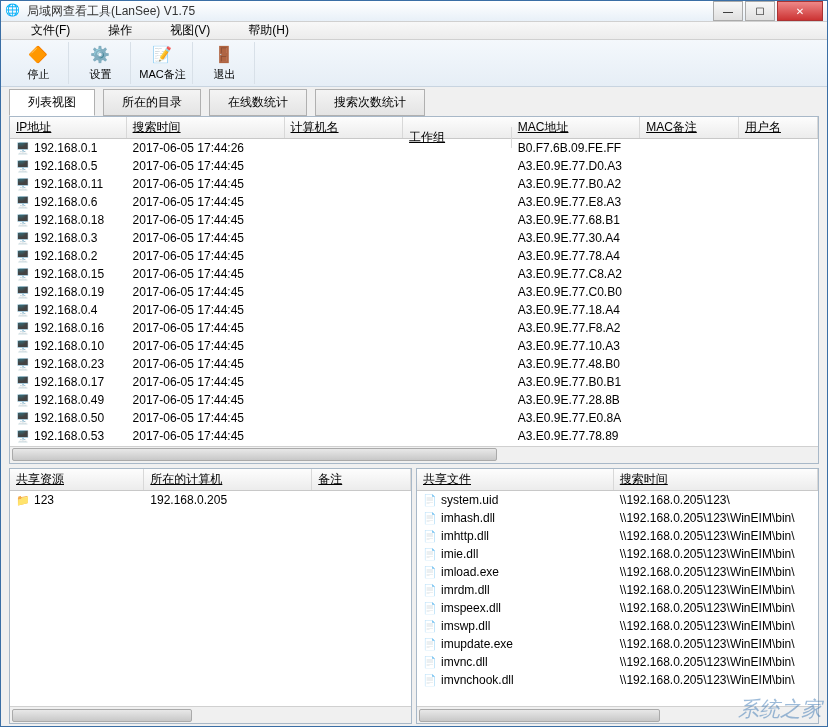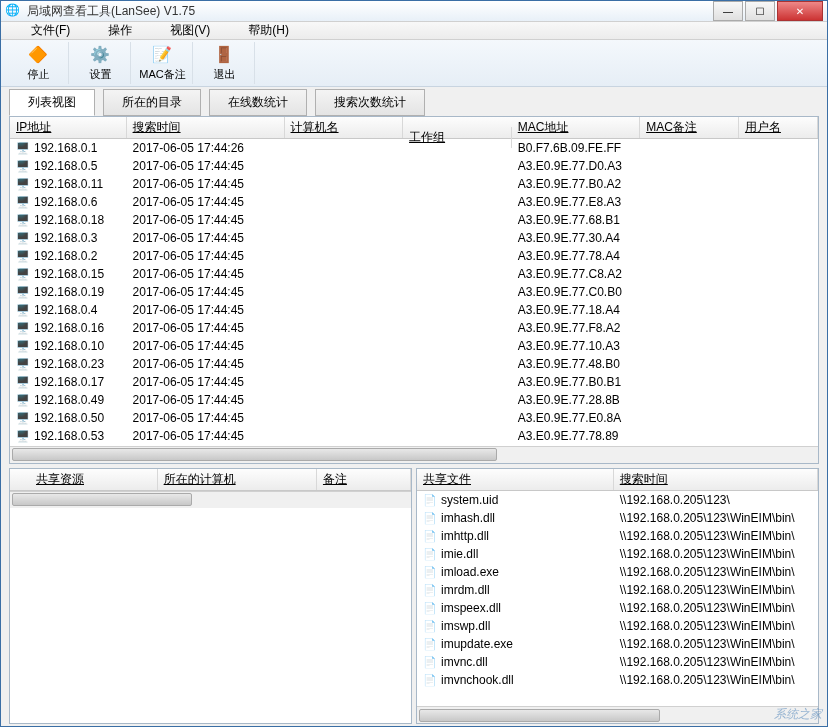--- a/index.html
+++ b/index.html
@@ -28,23 +28,23 @@
 .listhdr { display: flex; background: linear-gradient(#fdfdfd,#ececec); border-bottom: 1px solid #c8c8c8; height: 22px; align-items: center; }
 .listhdr > div { padding: 0 6px; border-right: 1px solid #d8d8d8; height: 100%; display: flex; align-items: center; overflow: hidden; white-space: nowrap; text-decoration: underline; }
 .listbody { flex: 1; overflow-y: scroll; overflow-x: auto; }
 .row { display: flex; height: 18px; align-items: center; white-space: nowrap; }
 .row > div { padding: 0 6px; overflow: hidden; text-overflow: clip; white-space: nowrap; }
 .row-icon { width: 16px; height: 14px; margin-right: 2px; flex-shrink:0; font-size:11px; display:inline-flex; align-items:center; }
 .hscroll { height: 17px; background: #f0f0f0; border-top: 1px solid #d0d0d0; display: flex; align-items: center; }
 .hscroll-track { flex: 1; height: 15px; background: #f0f0f0; position: relative; }
 .hscroll-thumb { position: absolute; height: 13px; top: 1px; background: linear-gradient(#e8e8e8,#c8c8c8); border: 1px solid #aaa; border-radius: 2px; }
 .c-ip { width: 118px; } .c-time { width: 160px; } .c-comp { width: 120px; } .c-wg { width: 110px; margin-top: 20px; } .c-mac { width: 130px; } .c-macnote { width: 100px; } .c-user { width: 80px; }
-.c-res { width: 136px; margin-left: 20px; } .c-comp2 { width: 170px; } .c-note { width: 100px; }
+.c-res { width: 136px; } .c-comp2 { width: 170px; } .c-note { width: 100px; }
 .c-file { width: 260px; } .c-dir { width: 270px; }
-.watermark { position: absolute; right: 6px; bottom: 4px; color: rgba(60,120,180,0.5); font-size: 12px; font-style: italic; pointer-events:none; }
+.watermark { position: absolute; right: 6px; bottom: 4px; color: rgba(60,120,180,0.5); font-size: 21px; font-style: italic; pointer-events:none; }
 </style>
 </head>
 <body>
 
 <div class="window">
 
   <div class="titlebar">
     <span class="titlebar-icon">🌐</span>
     <span class="titlebar-text">局域网查看工具(LanSee) V1.75</span>
     <div class="winbtns">
@@ -268,20 +268,27 @@
     </div>
 
     <div class="bottom">
 
       <div class="pane">
         <div class="listhdr">
           <div class="c-res">共享资源</div>
           <div class="c-comp2">所在的计算机</div>
           <div class="c-note">备注</div>
         </div>
+        <div class="listbody" id="share-body">
+            <div class="row">
+              <div class="c-res"><span class="row-icon">📁</span>123</div>
+              <div class="c-comp2">192.168.0.205</div>
+              <div class="c-note"></div>
+            </div>
+          </div>
         <div class="hscroll">
           <div class="hscroll-track">
               <div class="hscroll-thumb" style="left:2px;width:45%"></div>
             </div>
         </div>
       </div>
 
       <div class="pane">
         <div class="listhdr">
           <div class="c-file">共享文件</div>

